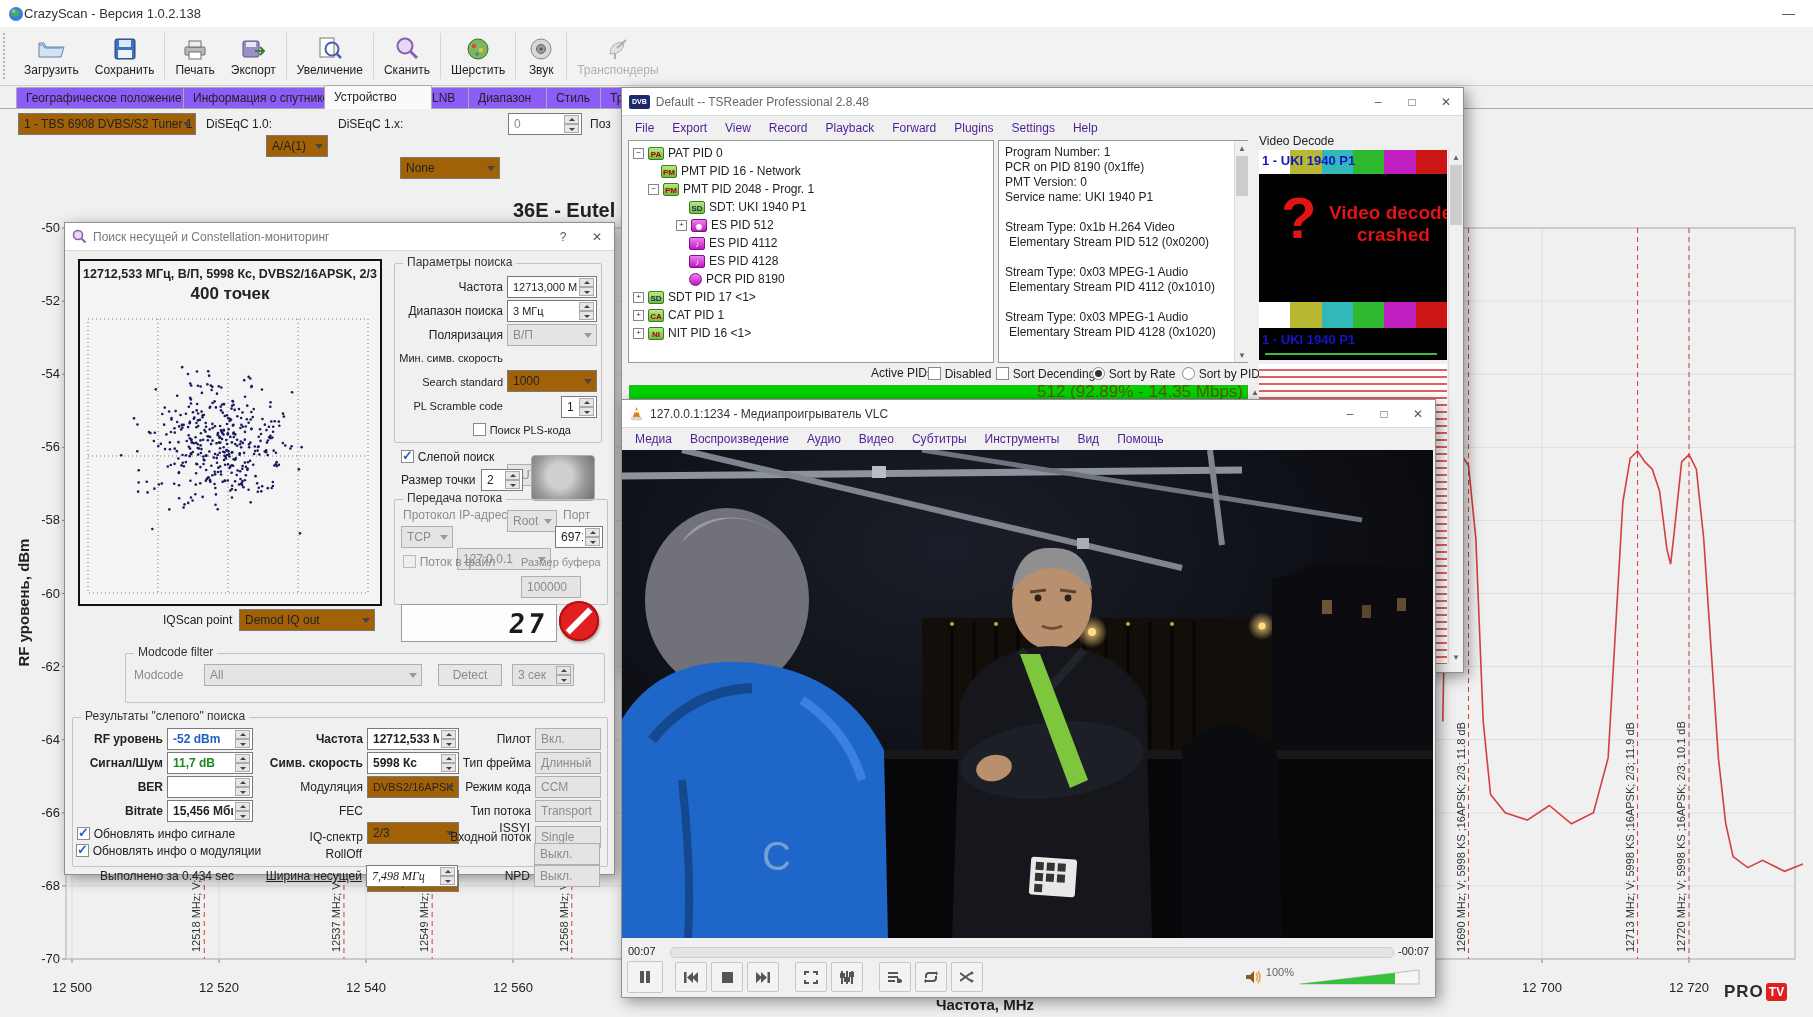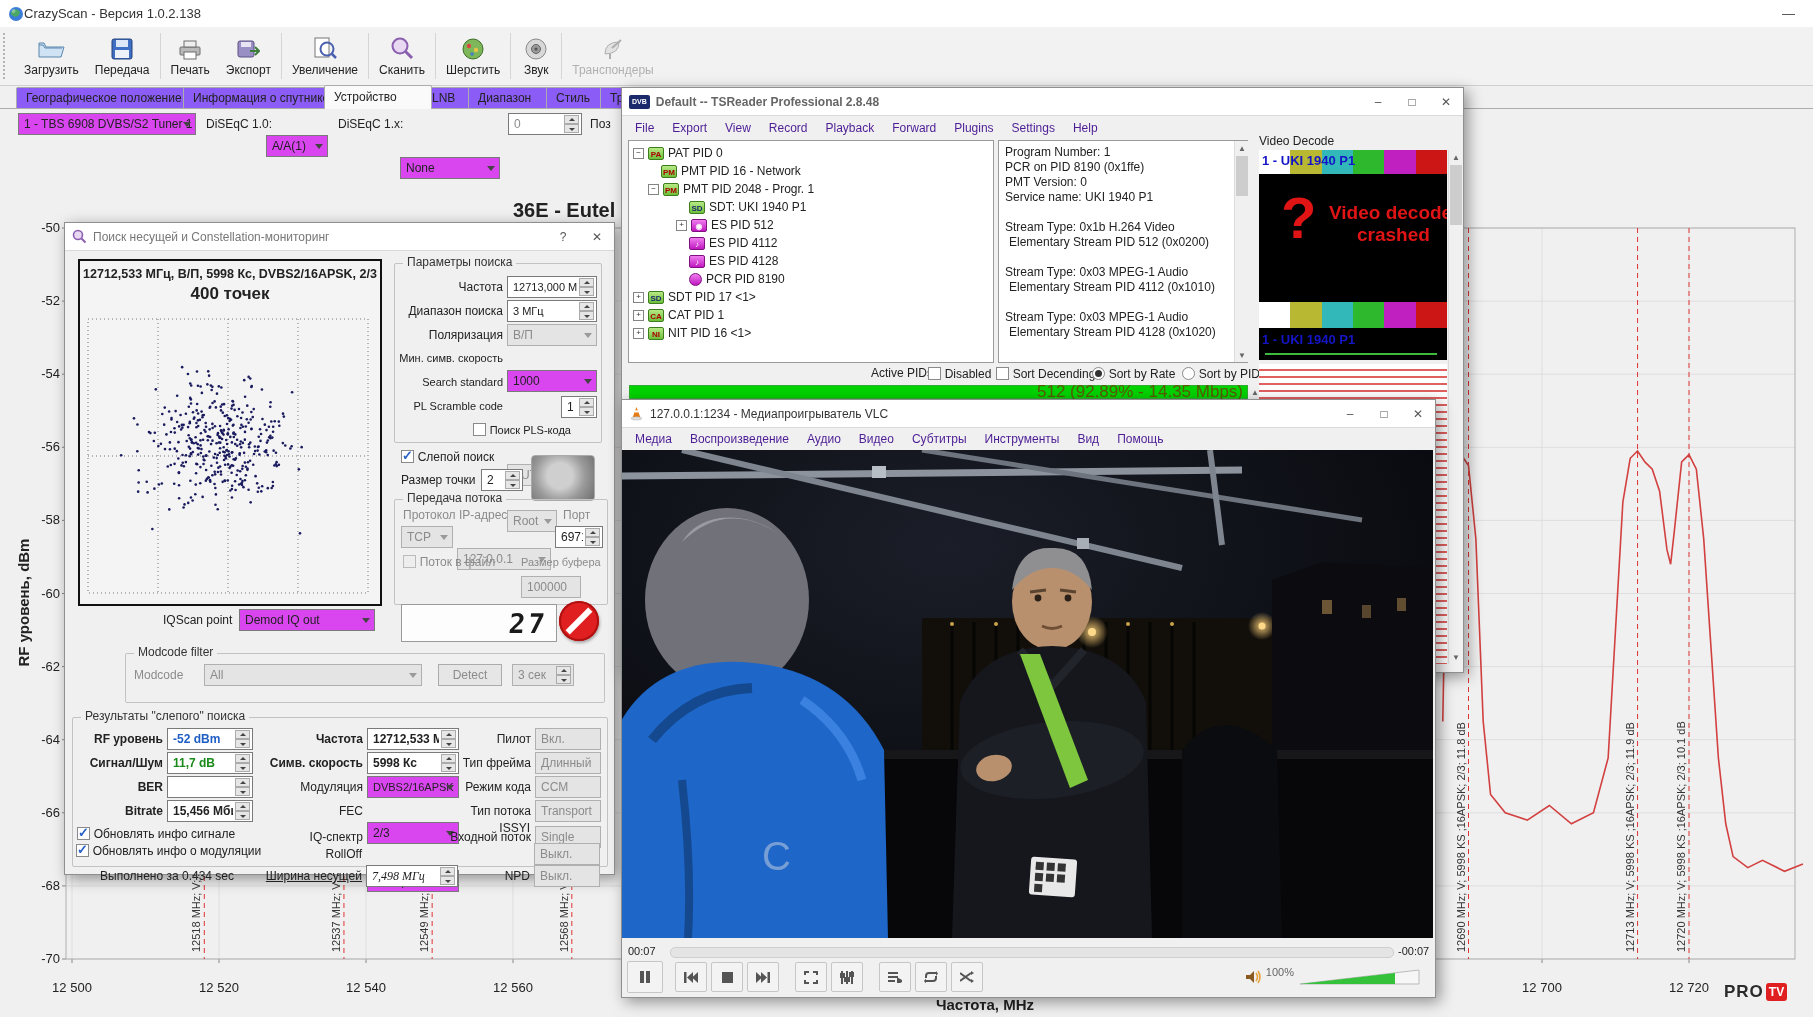--- a/index.html
+++ b/index.html
@@ -7,21 +7,21 @@
           font-family:"Liberation Sans",sans-serif;font-size:13px;color:#222;}
   .abs{position:absolute;}
   
   .win{position:absolute;background:#f0f0f0;border:1px solid #8f8f8f;box-shadow:4px 4px 14px rgba(0,0,0,.4);}
   .tbar{position:absolute;left:0;top:0;right:0;height:27px;background:#ffffff;display:flex;align-items:center;
         border-bottom:1px solid #d9d9d9;font-size:12px;color:#444;}
   .tbar .ttl{margin-left:6px;white-space:nowrap;overflow:hidden;}
   .wbtns{margin-left:auto;display:flex;height:100%;}
   .wbtn{width:34px;height:100%;display:flex;align-items:center;justify-content:center;color:#555;font-size:12px;}
   
-  .sel{background:#d946ef;border:1px solid #7a7a7a;display:flex;align-items:center;font-size:12px;
+  .sel{background:#a16207;border:1px solid #7a7a7a;display:flex;align-items:center;font-size:12px;
        padding:0 16px 0 5px;position:relative;height:22px;box-sizing:border-box;white-space:nowrap;overflow:hidden;}
   .sel .arr{position:absolute;right:4px;top:50%;margin-top:-2px;width:0;height:0;
             border-left:4px solid transparent;border-right:4px solid transparent;border-top:5px solid #444;}
   .sel.dis{background:#e4e4e4;color:#8b8b8b;border-color:#b0b0b0;}
   .sel.dis .arr{border-top-color:#9a9a9a;}
   .fld{background:#fff;border:1px solid #7a7a7a;display:flex;align-items:center;font-size:12px;
        padding:0 2px 0 5px;height:22px;box-sizing:border-box;white-space:nowrap;overflow:hidden;}
   .fld .val{flex:1;overflow:hidden;}
   .fld.dis{background:#e4e4e4;color:#8b8b8b;border-color:#b0b0b0;}
   .sp{width:15px;height:18px;display:flex;flex-direction:column;justify-content:space-between;margin-left:2px;}
@@ -184,21 +184,21 @@
         <span>Загрузить</span>
     </div>
     <div class="tb">
       <div class="ic">
         <svg width="24" height="24">
             <rect x="2" y="2" width="20" height="20" rx="2" fill="#3f6fc2" stroke="#24437a"></rect>
             <rect x="6" y="3" width="12" height="7" fill="#dce8f8"></rect>
             <rect x="5" y="13" width="14" height="8" fill="#eef3fa"></rect>
           </svg>
       </div>
-        <span>Передача</span>
+        <span>Сохранить</span>
     </div>
     <div class="tsep"></div>
     <div class="tb">
       <div class="ic">
         <svg width="28" height="24">
             <rect x="4" y="10" width="20" height="8" rx="1" fill="#b9b9b9" stroke="#6e6e6e"></rect>
             <rect x="8" y="4" width="12" height="6" fill="#eee" stroke="#6e6e6e"></rect>
             <rect x="8" y="15" width="12" height="7" fill="#fff" stroke="#6e6e6e"></rect>
           </svg>
       </div>
@@ -980,21 +980,21 @@
     <div class="lbl lblr" style="left:385px;top:646px;width:80px;">NPD</div>
     <div class="fld dis abs" style="left:469px;top:642px;width:66px;">
       <span class="val">Выкл.</span>
       </div>
   </div>
 
   <div class="win" style="left:621px;top:87px;width:841px;height:584px;">
     <div class="tbar">
       <span style="margin-left:7px;background:#1b2a6b;color:#fff;font:bold 7px/14px 'Liberation Sans',sans-serif;
                    padding:0 3px;border-radius:2px;">DVB</span>
-      <span class="ttl" style="color:#666;font-weight:bold;">Default -- TSReader Professional 2.8.48</span>
+      <span class="ttl" style="color:#666;">Default -- TSReader Professional 2.8.48</span>
       <div class="wbtns">
         <div class="wbtn">–</div>
         <div class="wbtn">□</div>
         <div class="wbtn">✕</div>
       </div>
     </div>
     <div class="menu" style="position:absolute;left:4px;top:28px;height:24px;">
       <span class="mi">File</span>
       <span class="mi">Export</span>
       <span class="mi">View</span>

